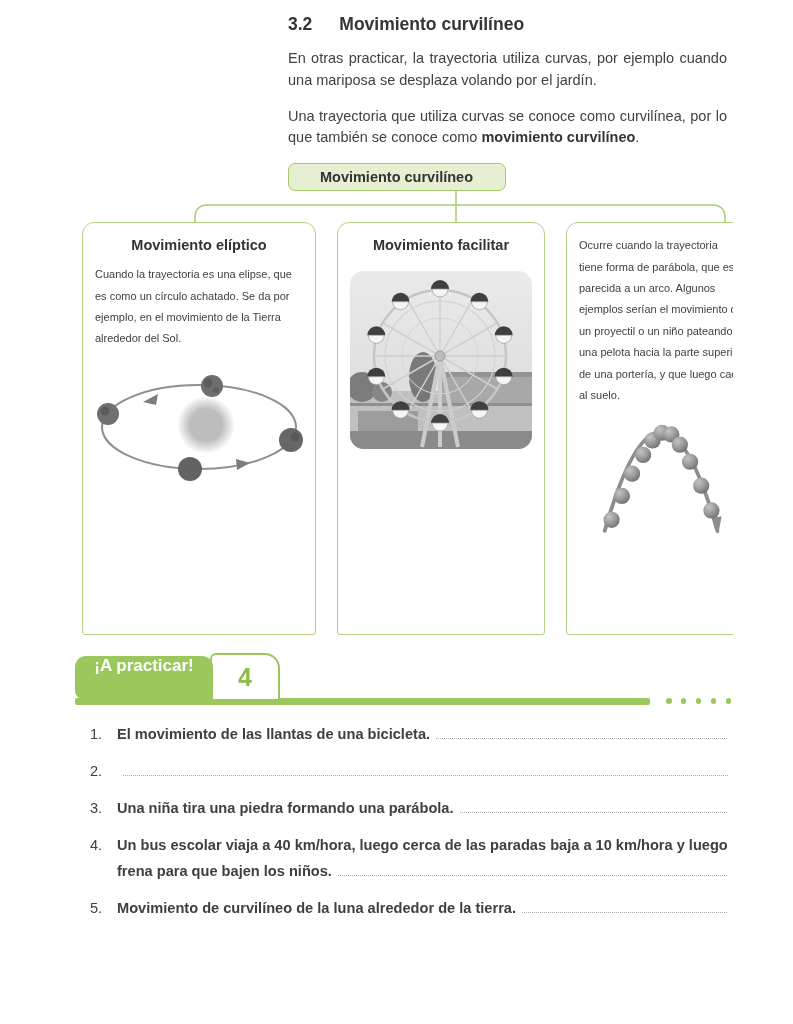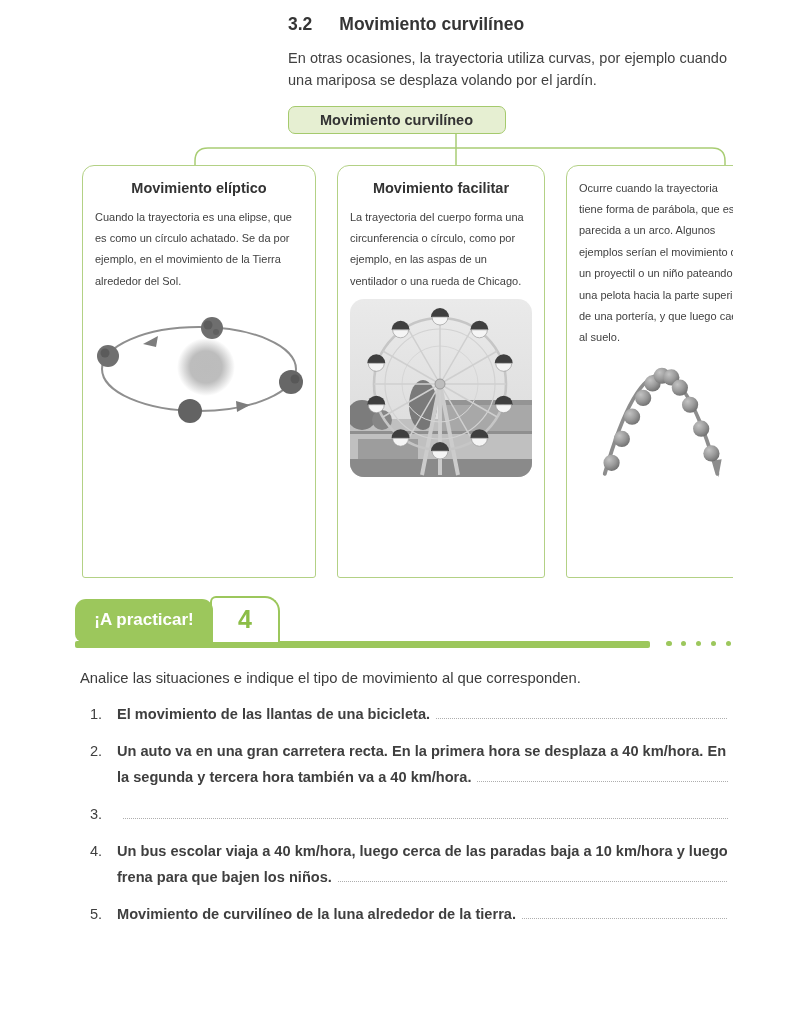--- a/index.html
+++ b/index.html
@@ -36,21 +36,21 @@
   .banner-bar { position:absolute; left:15px; top:46px; width:575px; height:7px; background:#9cc75c; border-radius:2px; }
   .banner-num-tab {
     position:absolute; left:150px; top:1px; width:70px; height:46px;
     background:#ffffff; border:2.5px solid #9cc75c; border-bottom:none;
     border-radius:6px 15px 0 0; display:flex; align-items:center; justify-content:center;
     font-size:25px; font-weight:bold; color:#8cbd47; z-index:1;
   }
   .banner-tab {
     position:absolute; left:15px; top:4px; width:138px; height:43px;
     background:#9cc75c; border-radius:11px 11px 0 8px;
-    display:flex; align-items:center; justify-content:center;
+    display:flex; justify-content:center;
     font-size:17px; font-weight:bold; color:#ffffff; z-index:2;
   }
   .banner-dots { position:absolute; left:606px; top:46px; width:184px; display:flex; justify-content:space-between; }
   .banner-dots i { width:5.5px; height:5.5px; border-radius:50%; background:#9cc75c; }
   .instruction { margin:21px 6px 0 20px; font-size:14.8px; color:#3b3b3b; }
   
   .ex-list { margin:15px 5px 0 30px; }
   .ex-item { display:flex; margin-bottom:11px; font-size:14.6px; line-height:26px; color:#3f3f3f; }
   .ex-num { flex:none; width:27px; }
   .ex-body { flex:1; overflow:hidden;font-weight:bold; }
@@ -62,21 +62,22 @@
 </head>
 <body>
 
 <div class="page">
 
   <div class="top-section">
     <div class="section-title">
       <span>3.2</span>
       <span>Movimiento curvilíneo</span>
     </div>
-    <p class="intro-p">En otras ocasiones, la trayectoria utiliza curvas, por ejemplo cuando una mariposa se desplaza volando por el jardín.</p>
+    <p class="intro-p">En otras practicar, la trayectoria utiliza curvas, por ejemplo cuando una mariposa se desplaza volando por el jardín.</p>
+    <p class="intro-p"><span>Una trayectoria que utiliza curvas se conoce como curvilínea, por lo que también se conoce como </span><b>movimiento curvilíneo</b><span>.</span></p>
   </div>
 
   <div class="diagram">
     <div class="root-box">Movimiento curvilíneo</div>
 
     <svg class="connector" viewBox="0 0 793 31" aria-hidden="true">
       <path d="M135,31 L135,27 Q135,14 148,14 L652,14 Q665,14 665,27 L665,31" fill="none" stroke="#a9cd74" stroke-width="1.5"></path>
       <path d="M396,0 L396,31" fill="none" stroke="#a9cd74" stroke-width="1.5"></path>
     </svg>
 
@@ -115,21 +116,20 @@
               </g>
             <g>
                 <circle cx="95" cy="105" r="12" fill="#636363"></circle>
               </g>
           </svg>
         </div>
       </div>
 
       <div class="branch">
         <div class="branch-title">Movimiento facilitar</div>
-        <p class="branch-text">La trayectoria del cuerpo forma una circunferencia o círculo, como por ejemplo, en las aspas de un ventilador o una rueda de Chicago.</p>
         <div class="branch-fig">
           <div class="photo-frame">
             <svg width="182" height="178" viewBox="0 0 182 178" aria-hidden="true">
               <defs>
                 <linearGradient id="skyG" x1="0" y1="0" x2="0" y2="1">
                   <stop offset="0%" stop-color="#eaeaea"></stop>
                   <stop offset="100%" stop-color="#d9d9d9"></stop>
                 </linearGradient>
                 <g id="gondola">
                   <path d="M-9,0 A9,9 0 0 1 9,0 Z" fill="#3f3f3f"></path>
@@ -225,34 +225,33 @@
           <i></i>
           <i></i>
           <i></i>
           <i></i>
           <i></i>
           <i></i>
           <i></i>
       </div>
     </div>
 
-    <p class="instruction">Analice las situaciones e indique el tipo de movimiento al que corresponden.</p>
 
     <div class="ex-list">
       <div class="ex-item">
         <span class="ex-num">1.</span>
         <div class="ex-body"><span>El movimiento de las llantas de una bicicleta.</span><span class="leader"></span></div>
       </div>
       <div class="ex-item">
         <span class="ex-num">2.</span>
-        <div class="ex-body"><span>Un auto va en una gran carretera recta. En la primera hora se desplaza a 40 km/hora.  En la segunda y tercera hora también va a 40 km/hora.</span><span class="leader"></span></div>
+        <div class="ex-body"><span class="leader"></span></div>
       </div>
       <div class="ex-item">
         <span class="ex-num">3.</span>
-        <div class="ex-body"><span class="leader"></span></div>
+        <div class="ex-body"><span>Una niña tira una piedra formando una parábola.</span><span class="leader"></span></div>
       </div>
       <div class="ex-item">
         <span class="ex-num">4.</span>
         <div class="ex-body"><span>Un bus escolar viaja a 40 km/hora, luego cerca de las paradas baja a 10 km/hora y luego frena para que bajen los niños.</span><span class="leader"></span></div>
       </div>
       <div class="ex-item">
         <span class="ex-num">5.</span>
         <div class="ex-body"><span>Movimiento de curvilíneo de la luna alrededor de la tierra.</span><span class="leader"></span></div>
       </div>
     </div>

